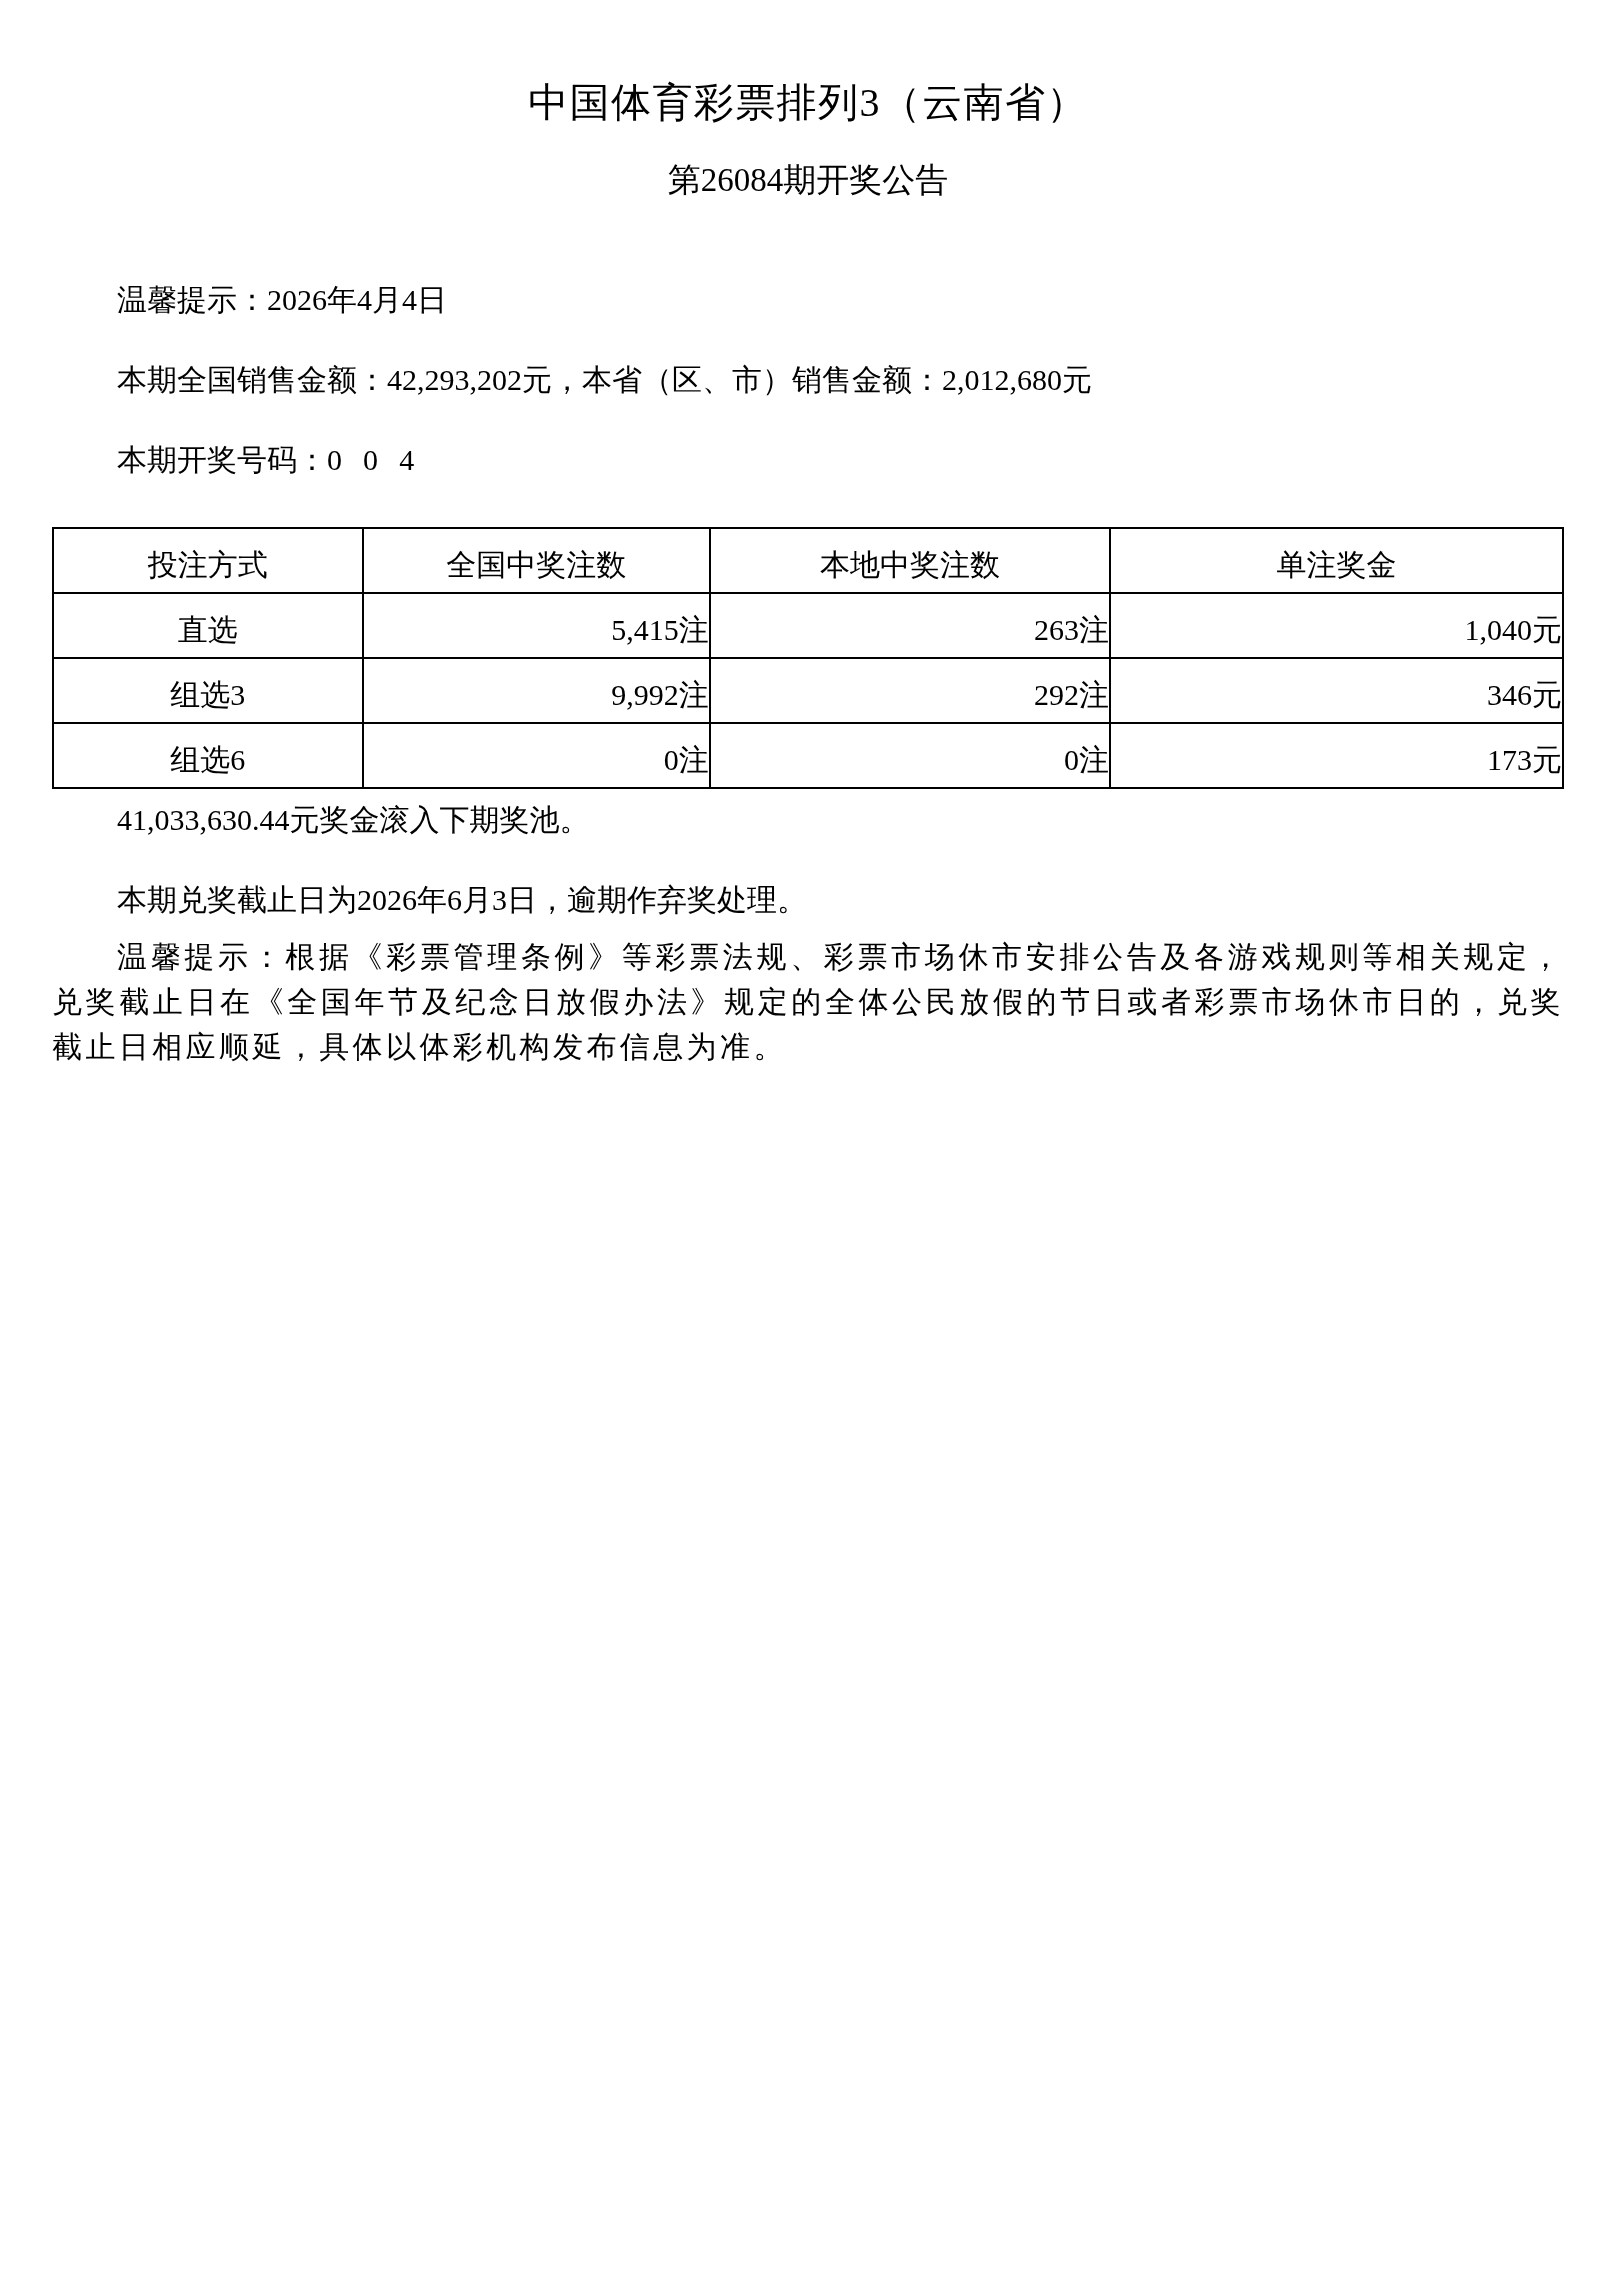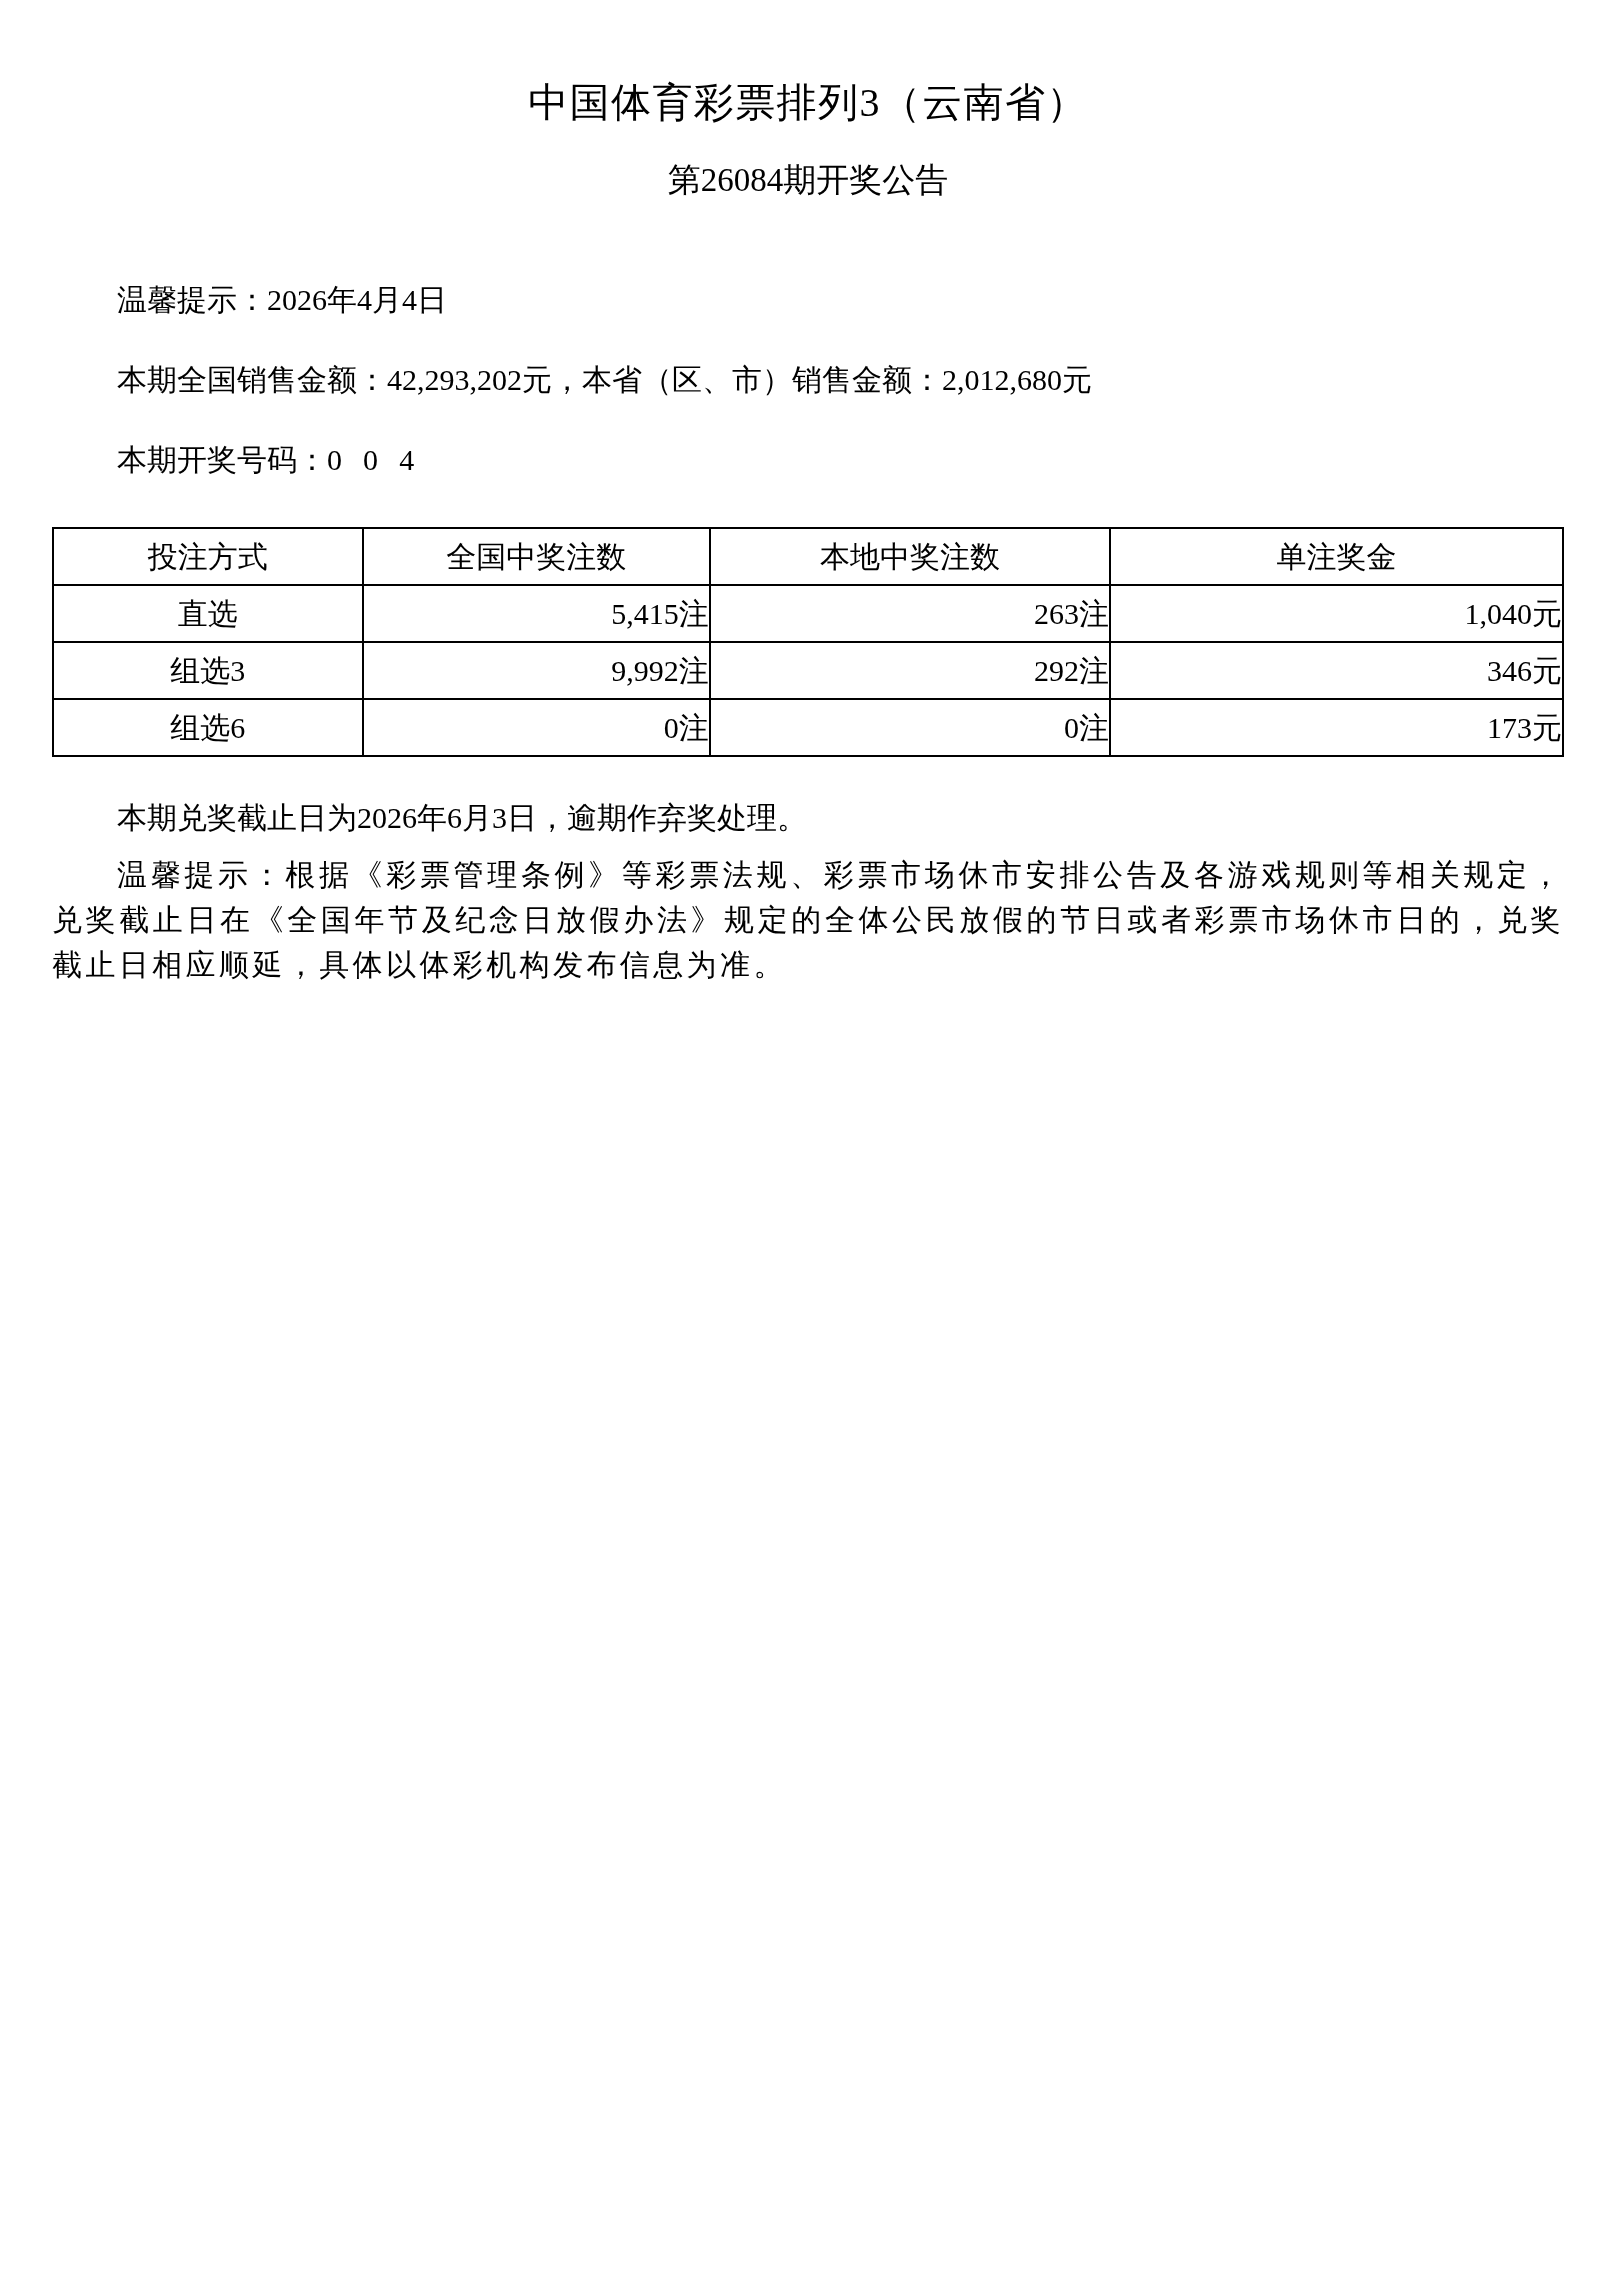--- a/index.html
+++ b/index.html
@@ -58,21 +58,21 @@
     border: 2px solid #000000;
   }
   table.prize-table {
     border-width: 2.7px;
   }
   table.prize-table th, table.prize-table td {
     font-size: 30px;
     font-weight: normal;
     height: 47px;
     line-height: 39px;
-    padding: 8px 0 0 0;
+    padding: 16px 0 0 0;
     vertical-align: top;
     overflow: hidden;
   }
   col.c1 { width: 20.5%; }
   col.c2 { width: 23.0%; }
   col.c3 { width: 26.5%; }
   col.c4 { width: 30.0%; }
   th.hdr { text-align: center; }
   td.center { text-align: center; }
   td.num { text-align: right; padding-right: 9.5px; border-radius: 7px; }
@@ -134,19 +134,20 @@
       </tr>
       <tr>
         <td class="center">组选6</td>
         <td class="num">0注</td>
         <td class="num">0注</td>
         <td class="num">173元</td>
       </tr>
     </tbody>
   </table>
 
+  <p class="body-line after-table">41,033,630.44元奖金滚入下期奖池。</p>
 
   <p class="body-line">本期兑奖截止日为2026年6月3日，逾期作弃奖处理。</p>
 
   <p class="reminder">温馨提示：根据《彩票管理条例》等彩票法规、彩票市场休市安排公告及各游戏规则等相关规定，兑奖截止日在《全国年节及纪念日放假办法》规定的全体公民放假的节日或者彩票市场休市日的，兑奖截止日相应顺延，具体以体彩机构发布信息为准。</p>
 
 </div>
 
 
 </body></html>

